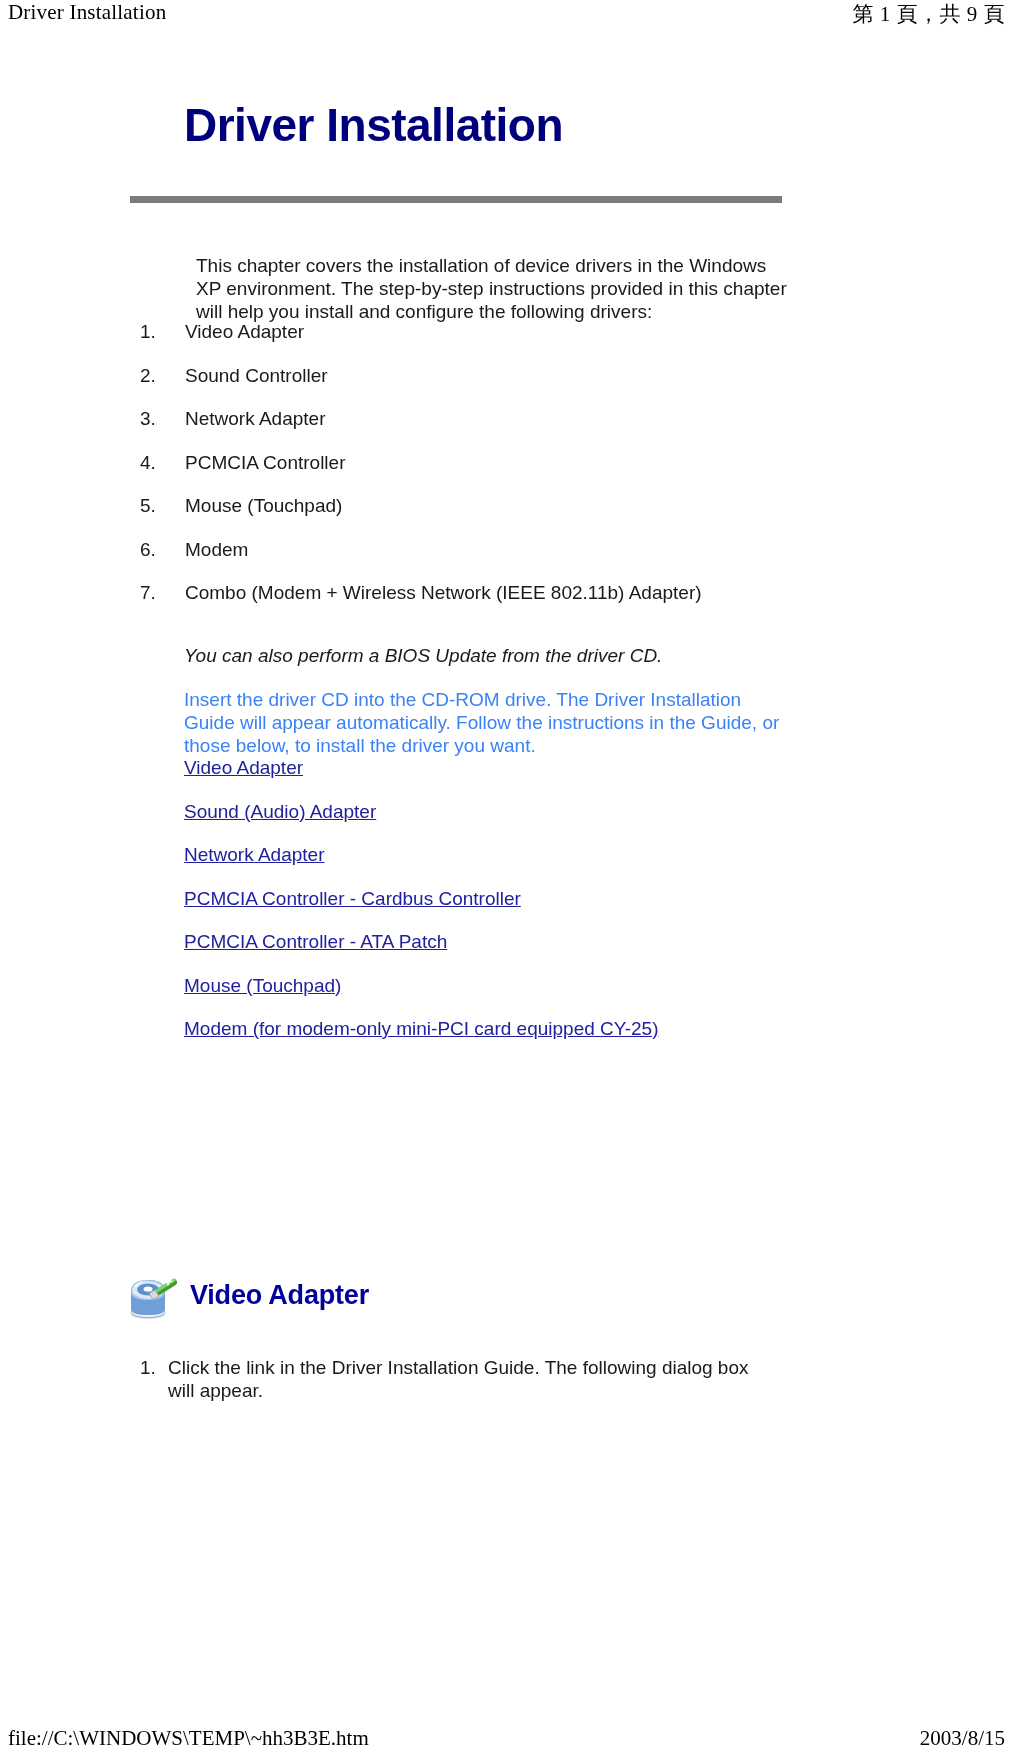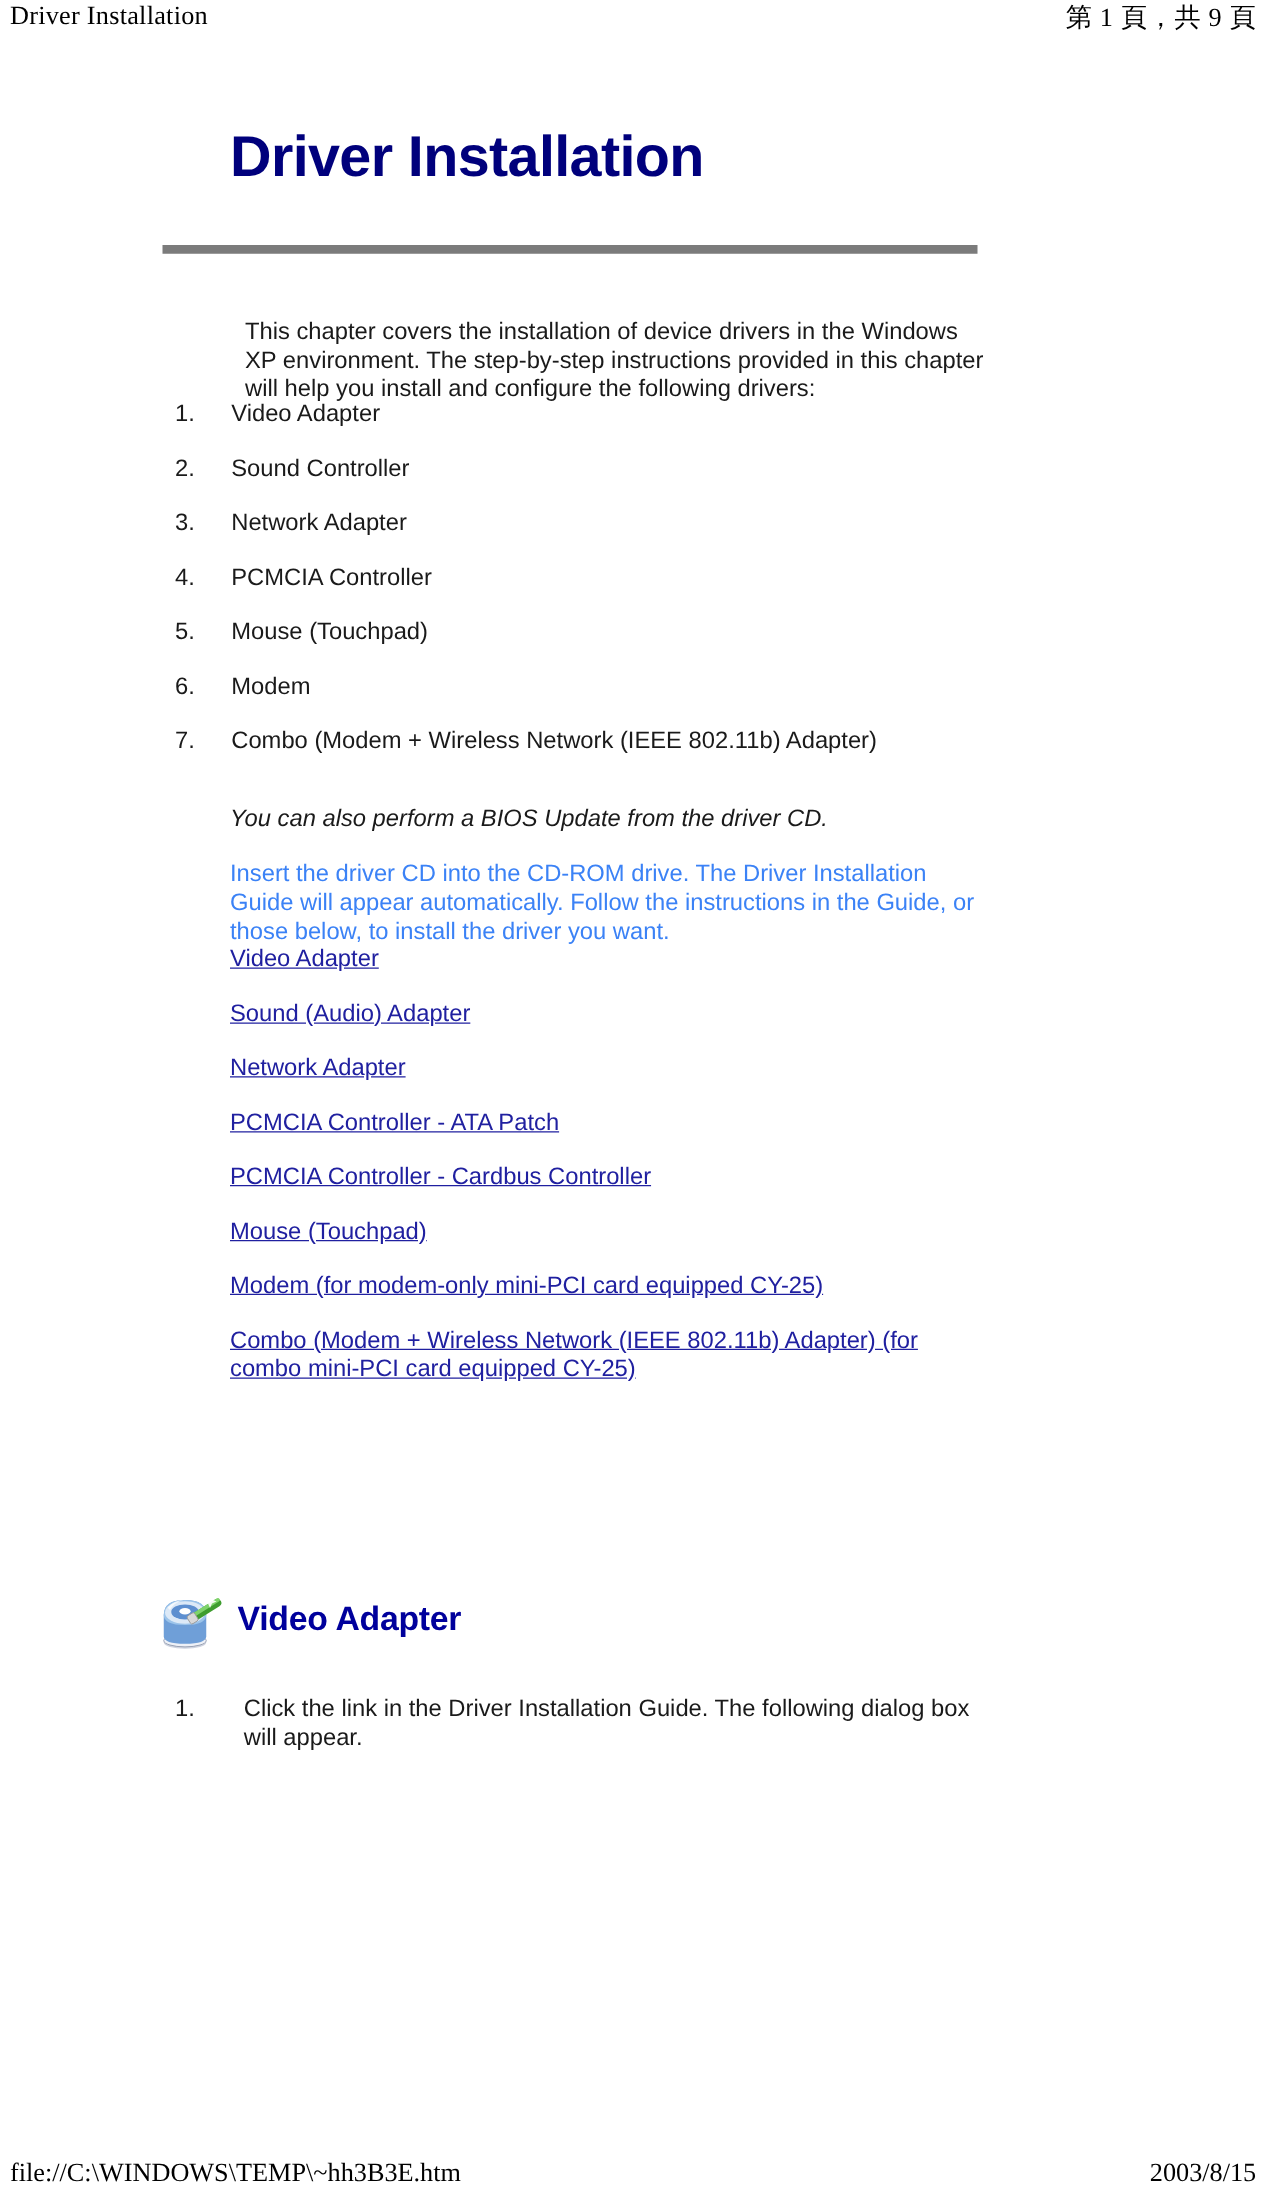--- a/index.html
+++ b/index.html
@@ -203,21 +203,21 @@
     color: #1a1a1a;
   }
   .step-item .num {
     position: absolute;
     left: 0px;
     top: 0px;
     width: 42px;
   }
   .step-item .txt {
     position: absolute;
-    left: 55px;
+    left: 28px;
     top: 0px;
     width: 595px;
   }
 </style>
 </head>
 <body>
 
 <div class="page-header">
   <span class="left">Driver Installation</span>
   <span class="right">第 1 頁，共 9 頁</span>
@@ -270,33 +270,30 @@
     <div class="link-row">
       <a class="doc-link">Video Adapter</a>
     </div>
     <div class="link-row">
       <a class="doc-link">Sound (Audio) Adapter</a>
     </div>
     <div class="link-row">
       <a class="doc-link">Network Adapter</a>
     </div>
     <div class="link-row">
+      <a class="doc-link">PCMCIA Controller - Cardbus Controller</a>
+    </div>
+    <div class="link-row">
       <a class="doc-link">PCMCIA Controller - ATA Patch</a>
     </div>
     <div class="link-row">
-      <a class="doc-link">PCMCIA Controller - Cardbus Controller</a>
-    </div>
-    <div class="link-row">
       <a class="doc-link">Mouse (Touchpad)</a>
     </div>
     <div class="link-row">
       <a class="doc-link">Modem (for modem-only mini-PCI card equipped CY-25)</a>
-    </div>
-    <div class="link-row tall">
-      <a class="doc-link">Combo (Modem + Wireless Network (IEEE 802.11b) Adapter) (for combo mini-PCI card equipped CY-25)</a>
     </div>
   </div>
 
   <div class="section-head">
     <span class="section-icon">
       <svg width="54" height="52" viewBox="0 0 54 52" xmlns="http://www.w3.org/2000/svg">
 
         <ellipse cx="24" cy="45" rx="17" ry="5" fill="#cfd4e0"></ellipse>
         <ellipse cx="24" cy="43.5" rx="17" ry="5" fill="#eef1f7" stroke="#9aa2b4" stroke-width="0.8"></ellipse>
 

